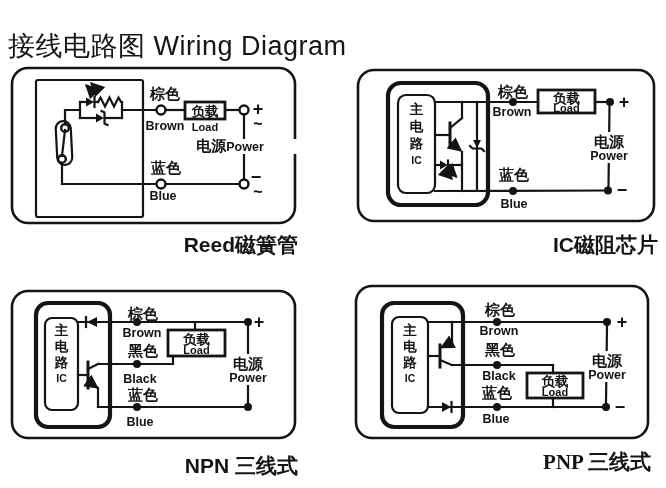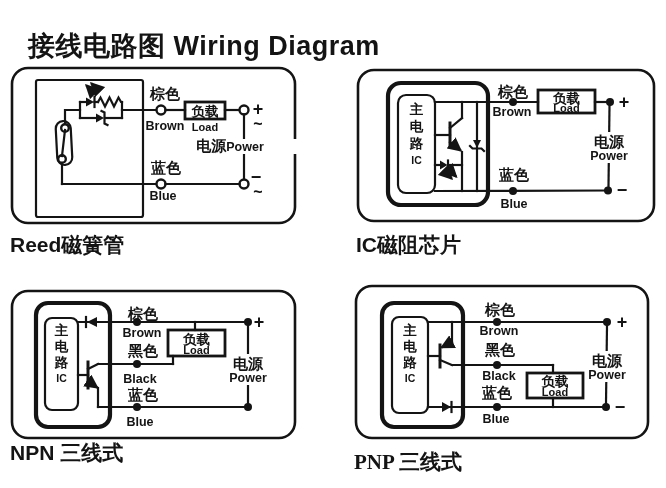--- a/index.html
+++ b/index.html
@@ -1,20 +1,20 @@
 <!DOCTYPE html>
 <html><head>
 <meta charset="utf-8">
 <style>
   html,body{margin:0;padding:0;background:#e8e8e8;}
   #stage{position:relative;width:666px;height:488px;background:#ffffff;overflow:hidden;
          font-family:"Liberation Sans","DejaVu Sans",sans-serif;color:#141414;}
-  #title{position:absolute;left:8px;top:10px;font-size:27px;font-weight:bold;letter-spacing:.5px;white-space:nowrap;margin-left:20px;}
+  #title{position:absolute;left:8px;top:10px;font-size:27px;font-weight:normal;letter-spacing:.5px;white-space:nowrap;}
   .panel{position:absolute;}
-  .caption{position:absolute;font-size:21px;font-weight:bold;text-align:left;white-space:nowrap;}
+  .caption{position:absolute;font-size:21px;font-weight:bold;text-align:right;white-space:nowrap;}
   svg{display:block;}
   svg text{font-family:"Liberation Sans","DejaVu Sans",sans-serif;font-weight:700;fill:#141414;text-anchor:middle;}
   .w{stroke:#141414;stroke-width:2.2;fill:none;stroke-linecap:square;}
   .w3{stroke-width:3;}
   .obox{stroke:#141414;stroke-width:2.6;fill:none;}
   .tbox{stroke:#141414;stroke-width:4.2;fill:none;}
   .cbox{stroke:#141414;stroke-width:2.2;fill:none;}
   .ldbox{stroke:#141414;stroke-width:2.8;fill:none;}
   .fill{fill:#141414;stroke:none;}
   .oterm{fill:#ffffff;stroke:#141414;stroke-width:2.4;}
@@ -218,21 +218,21 @@
       <text class="cn" x="133" y="112">蓝色</text>
       <text class="en" x="130" y="138">Blue</text>
       <text class="ldcn" x="186.5" y="56">负载</text>
       <text class="lden" x="186.5" y="65.5">Load</text>
       <text class="sym" x="249" y="40">+</text>
       <rect class="wbg" x="218" y="66" width="42" height="31"></rect>
       <text class="cn" x="238" y="81">电源</text>
       <text class="en" x="238" y="94">Power</text>
     </svg>
   </div>
-  <div class="caption" style="left:10px;top:439px;width:288px;">NPN 三线式</div>
+  <div class="caption" style="left:10px;top:452px;width:288px;">NPN 三线式</div>
 
   <div class="panel" style="left:354px;top:284px;">
     <svg width="297" height="158" viewBox="0 0 297 158">
       <defs>
         <marker id="ah4" viewBox="0 0 10 10" refX="8" refY="5" markerWidth="6.5" markerHeight="6.5" orient="auto-start-reverse">
           <path d="M0,0 L10,5 L0,10 z" fill="#141414"></path>
         </marker>
       </defs>
       <rect class="obox" x="2" y="2" width="292" height="152" rx="16"></rect>
       <rect class="tbox" x="28" y="19" width="81" height="124" rx="12"></rect>

